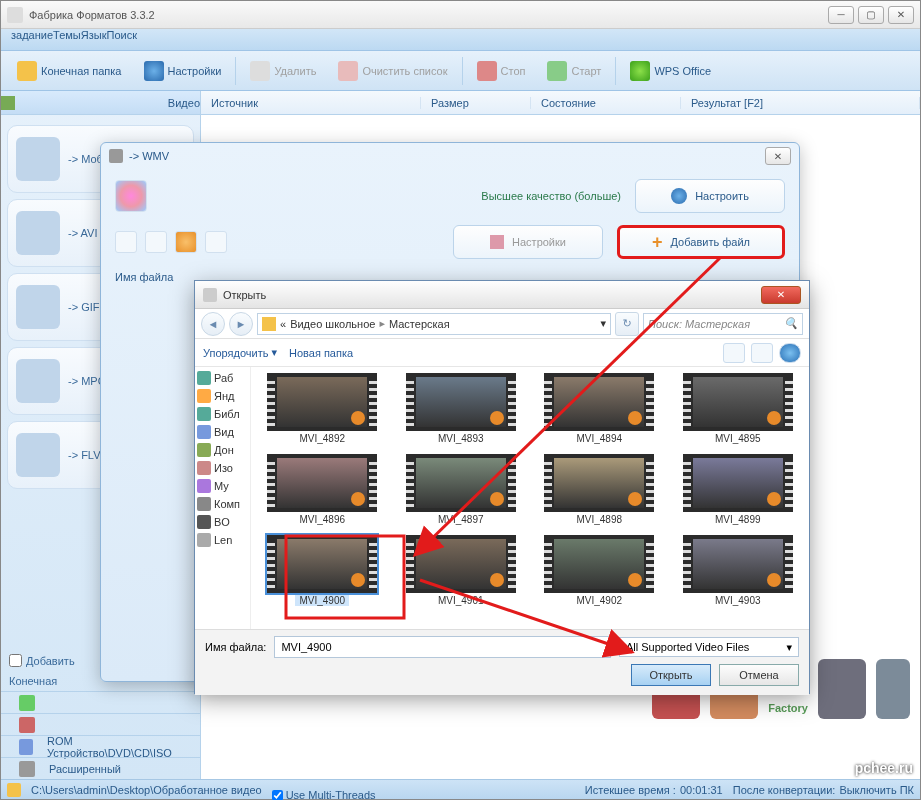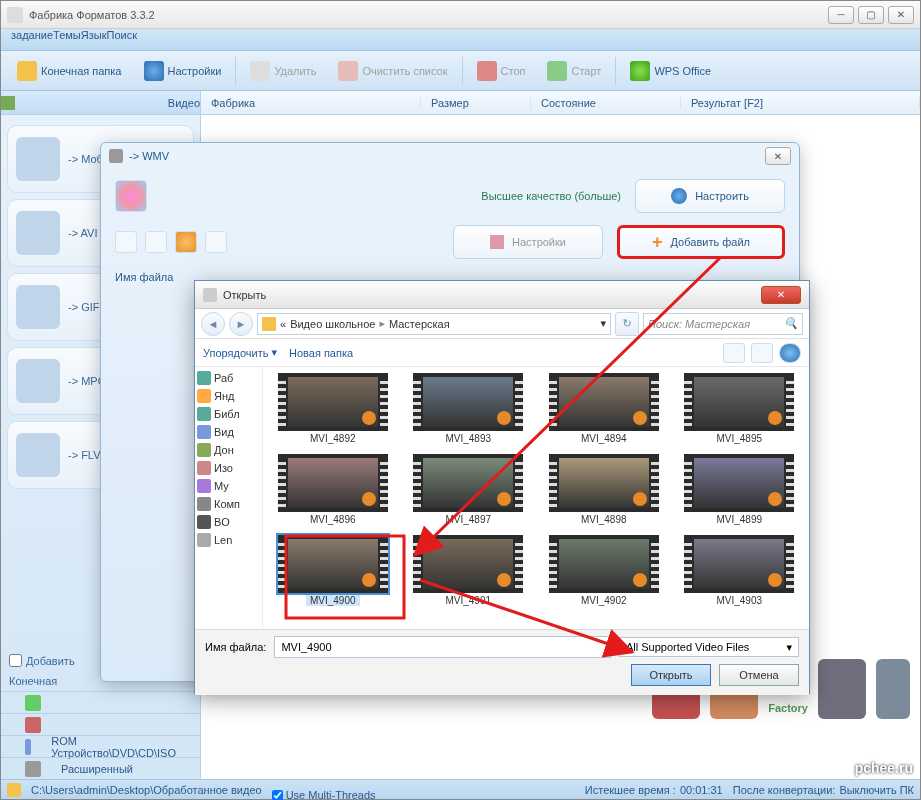--- a/index.html
+++ b/index.html
@@ -16,21 +16,21 @@
 .tbtn { display: flex; align-items: center; gap: 4px; padding: 4px 8px; color: #2a5a8a; cursor: pointer; }
 .tbtn .tico { width: 20px; height: 20px; border-radius: 3px; }
 .sep { width: 1px; height: 28px; background: #b5d2eb; }
 .body-area { display: flex; height: calc(100% - 28px - 22px - 40px - 20px); }
 .sidebar { width: 200px; background: linear-gradient(#e6f1fb,#d3e6f6); border-right: 1px solid #b5d2eb; display: flex; flex-direction: column; }
 .sb-header { height: 24px; background: linear-gradient(#d8eafc,#c4ddf5); border-bottom: 1px solid #b5d2eb; display: flex; align-items: center; justify-content: space-between; color: #2a5a8a; gap: 1px; }
 .sb-items { flex: 1; overflow: auto; padding: 10px 6px; }
 .sb-item { height: 68px; margin-bottom: 6px; background: linear-gradient(#f8fbfe,#e8f1fa); border: 1px solid #cfe0f1; border-radius: 10px; display: flex; align-items: center; padding: 0 8px; gap: 8px; color: #3a6a9a; cursor: pointer; }
 .sb-item .big-ico { width: 44px; height: 44px; background: #c0d5ea; border-radius: 6px; }
 .sb-stripe { display: flex; flex-direction: column; gap: 0; }
-.sb-stripe .stripe { height: 22px; border-top: 1px solid #b5d2eb; display:flex; align-items:center; padding: 0 24px; color:#2a5a8a; cursor:pointer; gap:20px;}
+.sb-stripe .stripe { height: 22px; border-top: 1px solid #b5d2eb; display:flex; align-items:center; padding: 0 18px; color:#2a5a8a; cursor:pointer; gap:14px;}
 .sb-stripe .stripe .sico { width:16px; height:16px; border-radius:2px; }
 .main-area { flex: 1; display: flex; flex-direction: column; }
 .columns { height: 24px; background: linear-gradient(#f4f9fd,#e4effa); border-bottom: 1px solid #b5d2eb; display: flex; align-items: center; color: #2a5a8a; }
 .columns div { padding: 0 10px; border-right:1px solid #d4e4f3; }
 .bigarea { flex:1; position: relative; background: #fff; }
 .formatfactory-bg { position:absolute; right:10px; bottom:60px; display:flex; align-items:center; gap:10px; opacity:.85; }
 .ff-text { font-size: 26px; font-weight: bold; font-family: 'Comic Sans MS', cursive; }
 .ff-text .a { color:#c94b2b; } .ff-text .b { color:#3a8a3a; }
 .ff-dev { width:48px; height:60px; background:#bbb; border-radius:6px; }
 .status-strip { height: 20px; background: linear-gradient(#cde3f6,#b9d6ef); display:flex; align-items:center; padding:0 6px; gap:10px; color:#2a5a8a; border-top:1px solid #a6c7e4;}
@@ -58,21 +58,21 @@
 .open-nav { height:30px; display:flex; align-items:center; padding:0 6px; gap:4px; border-bottom:1px solid #e0e0e0; }
 .navbtn { width:24px; height:24px; border:1px solid #c9d8e6; border-radius:12px; background:linear-gradient(#f9fcfe,#e6eef6); cursor:pointer; display:flex;align-items:center;justify-content:center;color:#6a8bb0;}
 .breadcrumb { flex:1; height:22px; border:1px solid #bfd2e4; background:#fff; display:flex; align-items:center; padding:0 4px; gap:4px; color:#333;}
 .breadcrumb .bc-sep { color:#888; }
 .searchbox { width:160px; height:22px; border:1px solid #bfd2e4; background:#fff; display:flex; align-items:center; padding:0 4px; gap:4px; color:#888; font-style:italic;}
 .open-toolbar { height:28px; display:flex; align-items:center; padding:0 8px; gap:12px; color:#265a9a; border-bottom:1px solid #e6e6e6;}
 .open-toolbar .dd { display:flex; align-items:center; gap:3px; cursor:pointer;}
 .open-toolbar .right { margin-left:auto; display:flex; gap:6px; }
 .open-toolbar .vico { width:22px; height:20px; border:1px solid #cbdced; border-radius:3px; background:#f3f8fc; cursor:pointer;}
 .open-body { height: 262px; display:flex; }
-.open-left { width:68px; border-right:1px solid #eee; overflow:hidden; padding:4px 2px; display:flex; flex-direction:column; gap:4px; }
+.open-left { width:56px; border-right:1px solid #eee; overflow:hidden; padding:4px 2px; display:flex; flex-direction:column; gap:4px; }
 .open-left .pl { display:flex; align-items:center; gap:3px; color:#333; font-size:10px; white-space:nowrap;}
 .open-left .pl .pico { width:14px; height:14px; border-radius:2px; flex:none;}
 .open-files { flex:1; padding:6px 6px; overflow:auto; }
 .file-grid { display:grid; grid-template-columns: repeat(4, 1fr); gap:10px 8px; }
 .file-item { display:flex; flex-direction:column; align-items:center; gap:2px; cursor:pointer;}
 .thumb { width:110px; height:58px; background:#555; border:4px solid #2b2b2b; border-left:10px solid #2b2b2b; border-right:10px solid #2b2b2b; position:relative; }
 .thumb::before,.thumb::after { content:''; position:absolute; top:0; bottom:0; width:8px; background: repeating-linear-gradient(#2b2b2b 0 4px,#ddd 4px 7px);}
 .thumb::before { left:-10px; } .thumb::after { right:-10px; }
 .thumb .play { position:absolute; bottom:2px; right:2px; width:14px; height:14px; background:#e78a2a; border-radius:7px;}
 .thumb .img { position:absolute; inset:0; }
@@ -191,21 +191,21 @@
           </div>
         <div class="stripe">
             <div class="sico" style="background:#999"></div>
             <span>Расширенный</span>
           </div>
       </div>
     </div>
 
     <div class="main-area">
       <div class="columns">
-        <div style="width:220px">Фабрика</div>
+        <div style="width:220px">Источник</div>
         <div style="width:110px">Размер</div>
         <div style="width:150px">Состояние</div>
         <div style="flex:1">Результат [F2]</div>
       </div>
       <div class="bigarea">
         <div class="formatfactory-bg">
           <div class="ff-dev" style="background:#b33"></div>
           <div class="ff-dev" style="background:#c74"></div>
           <div class="ff-text"><span class="a">Format</span><br><span class="b">Factory</span></div>
           <div class="ff-dev" style="background:#556"></div>

